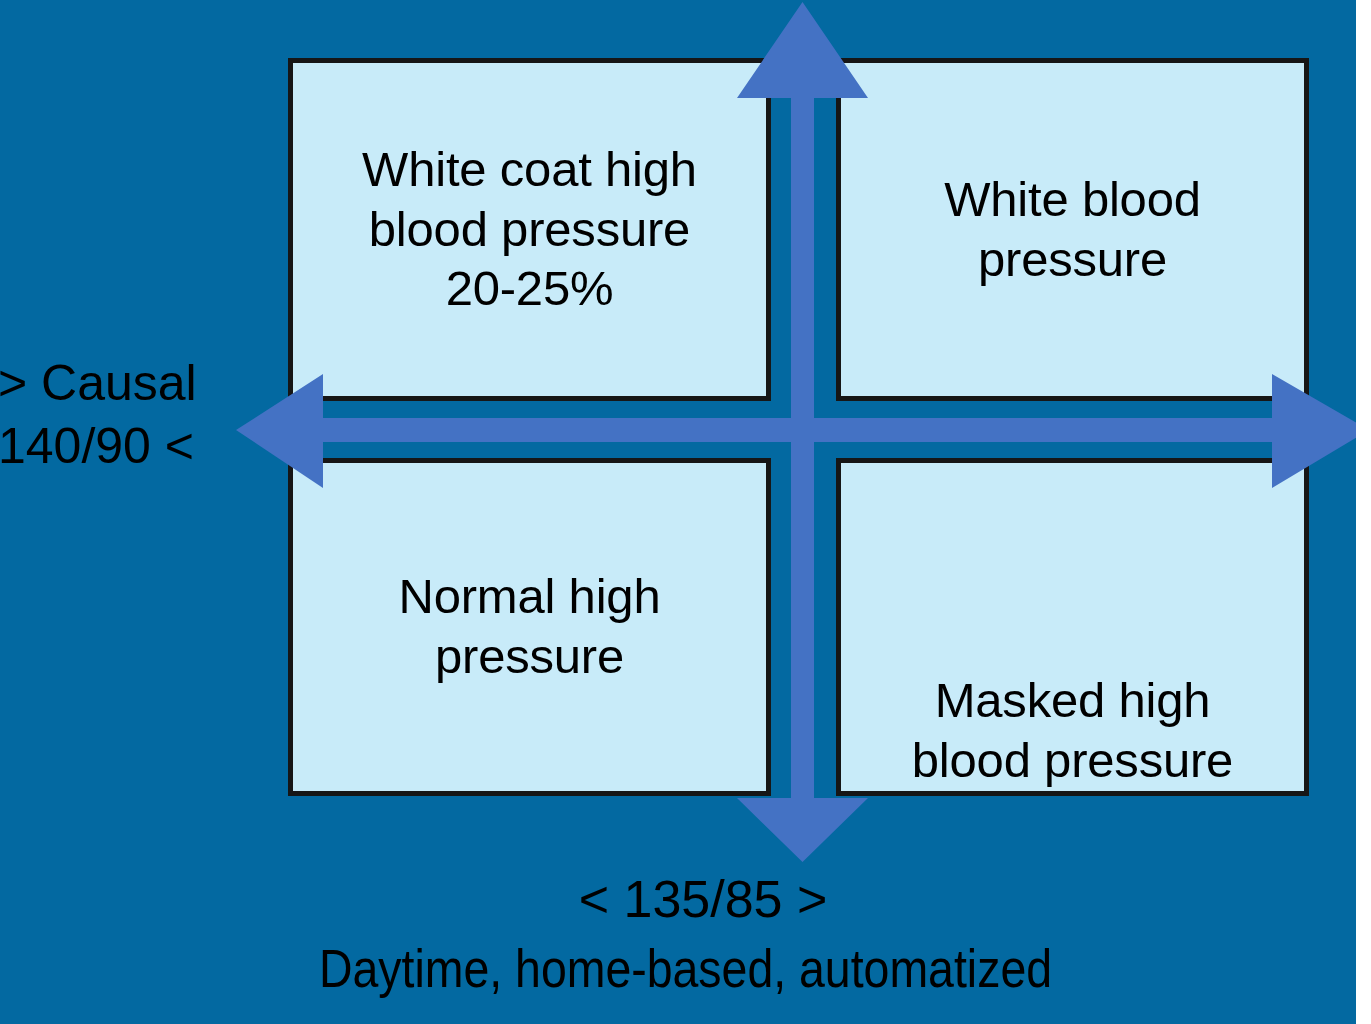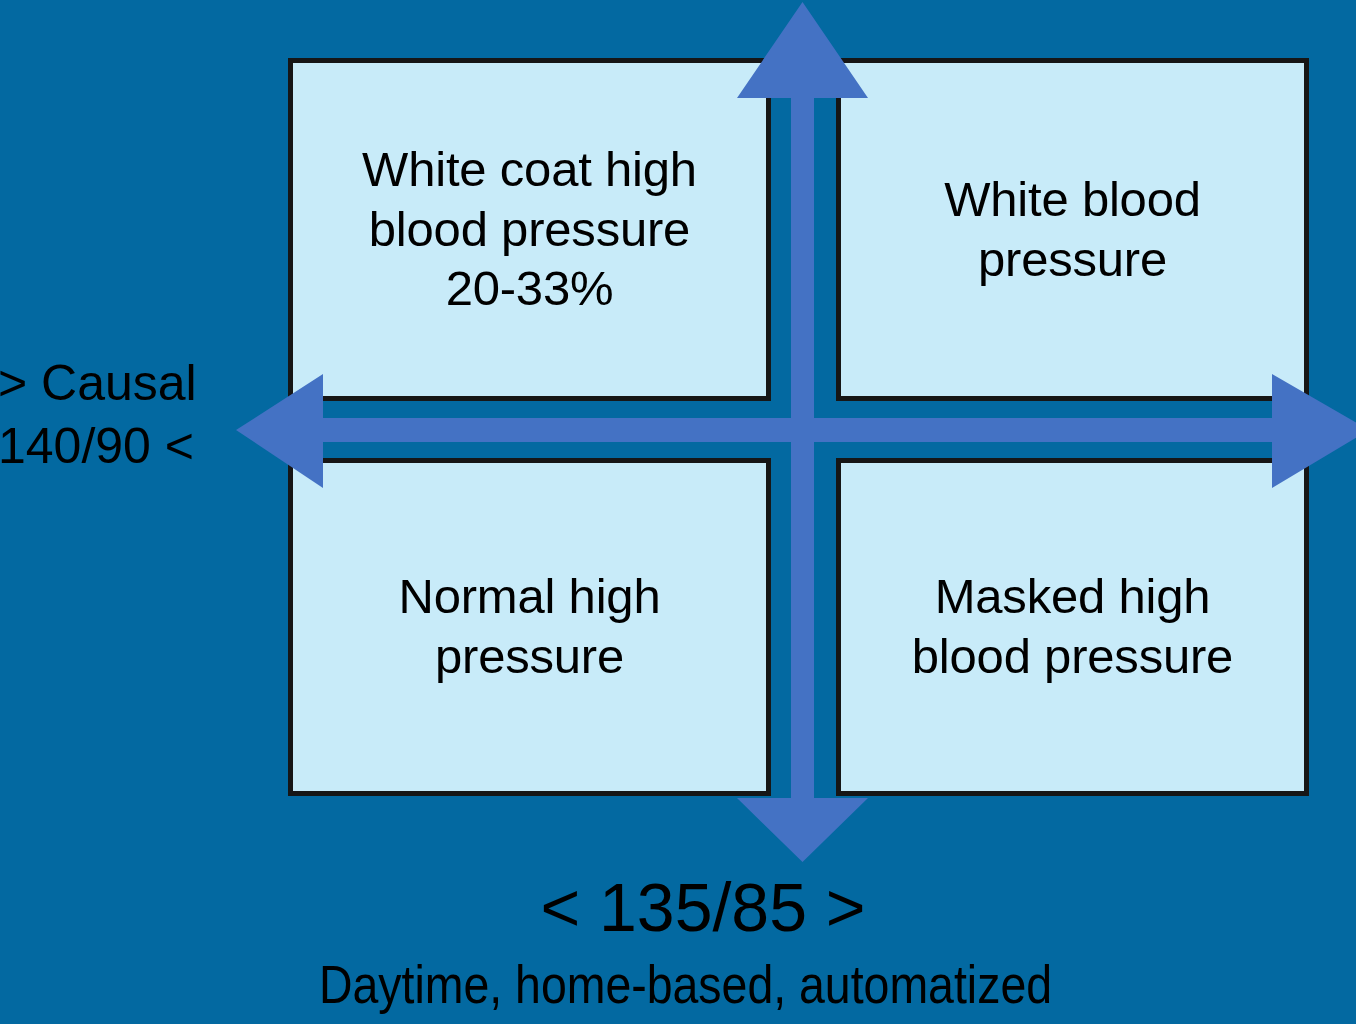--- a/index.html
+++ b/index.html
@@ -32,21 +32,21 @@
     font-size: 49px;
     line-height: 1.22;
     letter-spacing: -0.2px;
     z-index: 2;
   }
   .quad-inner { width: 94%; }
 
   #quad-tl { left: 288px;  top: 58px;  width: 483px; height: 343px; }
   #quad-tr { left: 836px;  top: 58px;  width: 473px; height: 343px; }
   #quad-bl { left: 288px;  top: 458px; width: 483px; height: 338px; }
-  #quad-br { left: 836px;  top: 458px; width: 473px; height: 338px; }
+  #quad-br { left: 836px;  top: 458px; width: 473px; height: 338px; align-items: flex-end; }
 
   
   #cross-svg {
     position: absolute;
     left: 0;
     top: 0;
     width: 1371px;
     height: 1024px;
     z-index: 3;
     pointer-events: none;
@@ -70,21 +70,21 @@
   #x-axis-label {
     position: absolute;
     left: 0px;
     top: 872px;
     width: 1371px;
     text-align: center;
     color: #000000;
     z-index: 4;
   }
   #x-axis-threshold {
-    font-size: 68px;
+    font-size: 52px;
     line-height: 1.05;
     display: block;
     letter-spacing: 0px;
     margin-left: 35px;
   }
   #x-axis-method {
     font-size: 54px;
     line-height: 1.18;
     display: block;
     margin-top: 10px;
@@ -95,21 +95,21 @@
 </style>
 </head>
 <body>
 
 <div id="stage">
 
   <div class="quad" id="quad-tl">
     <div class="quad-inner">
       <span>White coat high</span><br>
       <span>blood pressure</span><br>
-      <span>20-33%</span>
+      <span>20-25%</span>
     </div>
   </div>
 
   <div class="quad" id="quad-tr">
     <div class="quad-inner">
       <span>White blood</span><br>
       <span>pressure</span>
     </div>
   </div>
 

